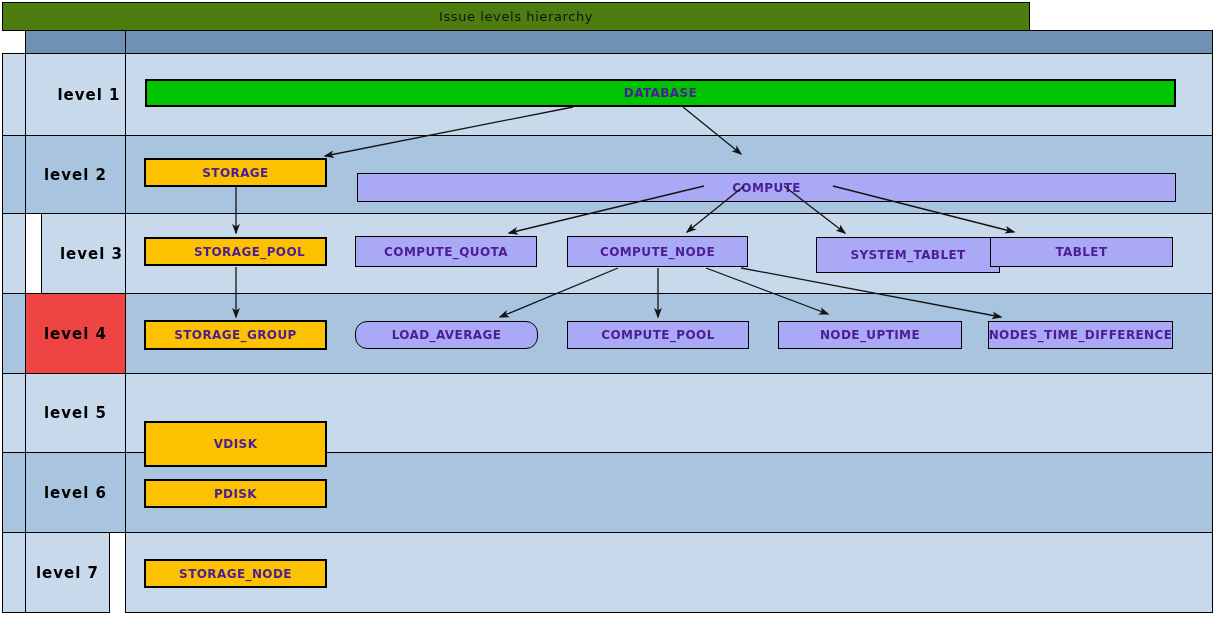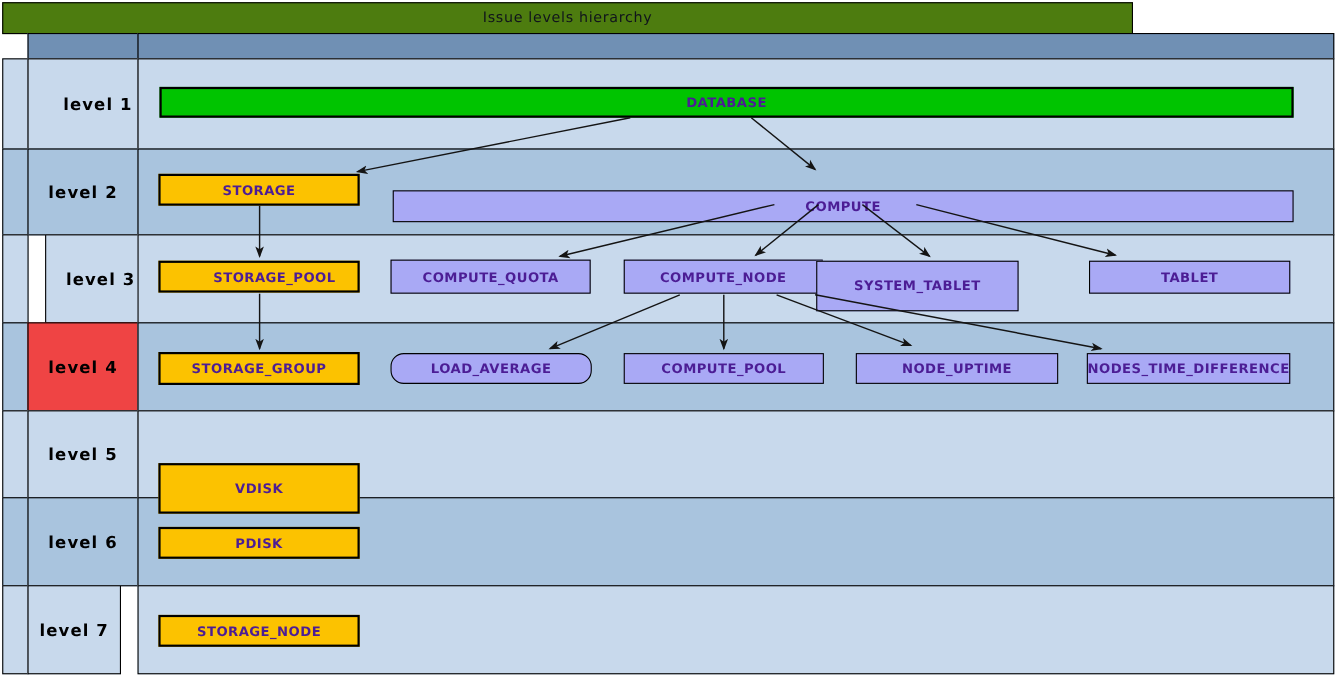--- a/index.html
+++ b/index.html
@@ -59,21 +59,21 @@
       <div class="cell level-cell" style="left: 25px; top: 532px; width: 85px; height: 81px; background: rgb(200, 217, 236);">level 7</div>
       <div class="cell " style="left: 125px; top: 532px; width: 1088px; height: 81px; background: rgb(200, 217, 236);"></div>
     </div>
   <div id="nodes">
       <div class="node green" style="left: 145px; top: 79px; width: 1031px; height: 28px; background: rgb(0, 196, 0);">DATABASE</div>
       <div class="node orange" style="left: 144px; top: 158px; width: 183px; height: 29px; background: rgb(252, 194, 0);">STORAGE</div>
       <div class="node purple" style="left: 357px; top: 157px; width: 819px; height: 29px; background: rgb(169, 169, 245); margin-top: 16px;">COMPUTE</div>
       <div class="node orange" style="left: 144px; top: 237px; width: 183px; height: 29px; background: rgb(252, 194, 0); padding-left: 28px;">STORAGE_POOL</div>
       <div class="node purple" style="left: 355px; top: 236px; width: 182px; height: 31px; background: rgb(169, 169, 245);">COMPUTE_QUOTA</div>
       <div class="node purple" style="left: 567px; top: 236px; width: 181px; height: 31px; background: rgb(169, 169, 245);">COMPUTE_NODE</div>
-      <div class="node purple" style="left: 742px; top: 237px; width: 184px; height: 46px; background: rgb(169, 169, 245);">SYSTEM_TABLET</div>
+      <div class="node purple" style="left: 816px; top: 237px; width: 184px; height: 36px; background: rgb(169, 169, 245);">SYSTEM_TABLET</div>
       <div class="node purple" style="left: 990px; top: 237px; width: 183px; height: 30px; background: rgb(169, 169, 245);">TABLET</div>
       <div class="node orange" style="left: 144px; top: 320px; width: 183px; height: 30px; background: rgb(252, 194, 0);">STORAGE_GROUP</div>
       <div class="node purple" style="left: 355px; top: 321px; width: 183px; height: 28px; background: rgb(169, 169, 245); border-radius: 12px;">LOAD_AVERAGE</div>
       <div class="node purple" style="left: 567px; top: 321px; width: 182px; height: 28px; background: rgb(169, 169, 245);">COMPUTE_POOL</div>
       <div class="node purple" style="left: 778px; top: 321px; width: 184px; height: 28px; background: rgb(169, 169, 245);">NODE_UPTIME</div>
       <div class="node purple" style="left: 988px; top: 321px; width: 185px; height: 28px; background: rgb(169, 169, 245);">NODES_TIME_DIFFERENCE</div>
       <div class="node orange" style="left: 144px; top: 398px; width: 183px; height: 46px; background: rgb(252, 194, 0); margin-top: 23px;">VDISK</div>
       <div class="node orange" style="left: 144px; top: 479px; width: 183px; height: 29px; background: rgb(252, 194, 0);">PDISK</div>
       <div class="node orange" style="left: 144px; top: 559px; width: 183px; height: 29px; background: rgb(252, 194, 0);">STORAGE_NODE</div>
     </div>

